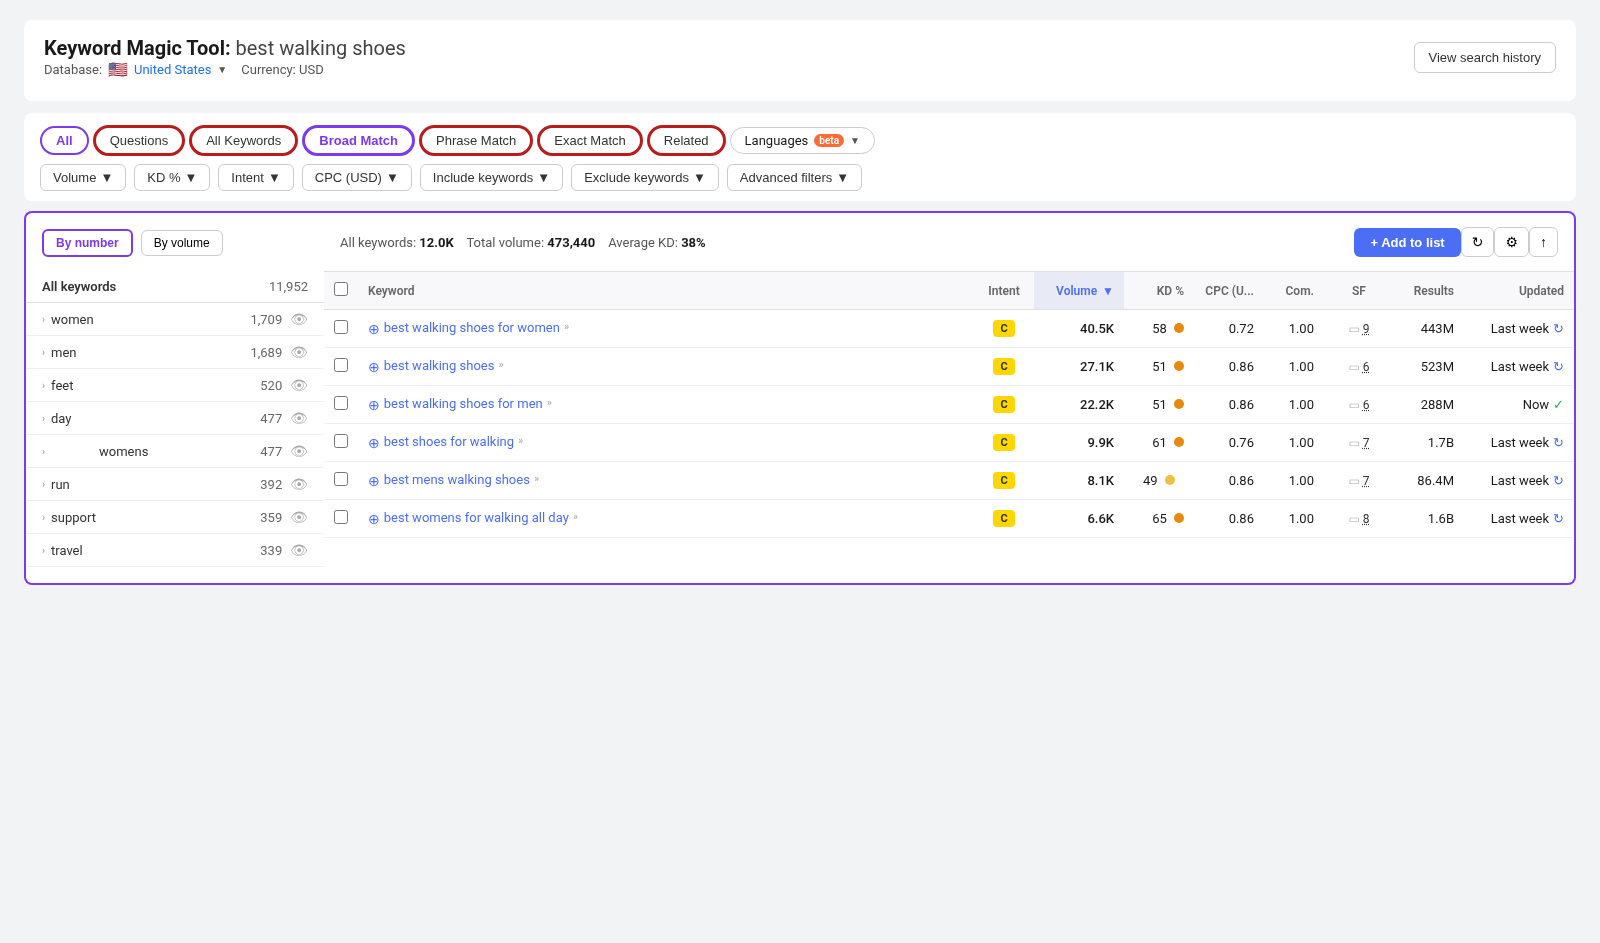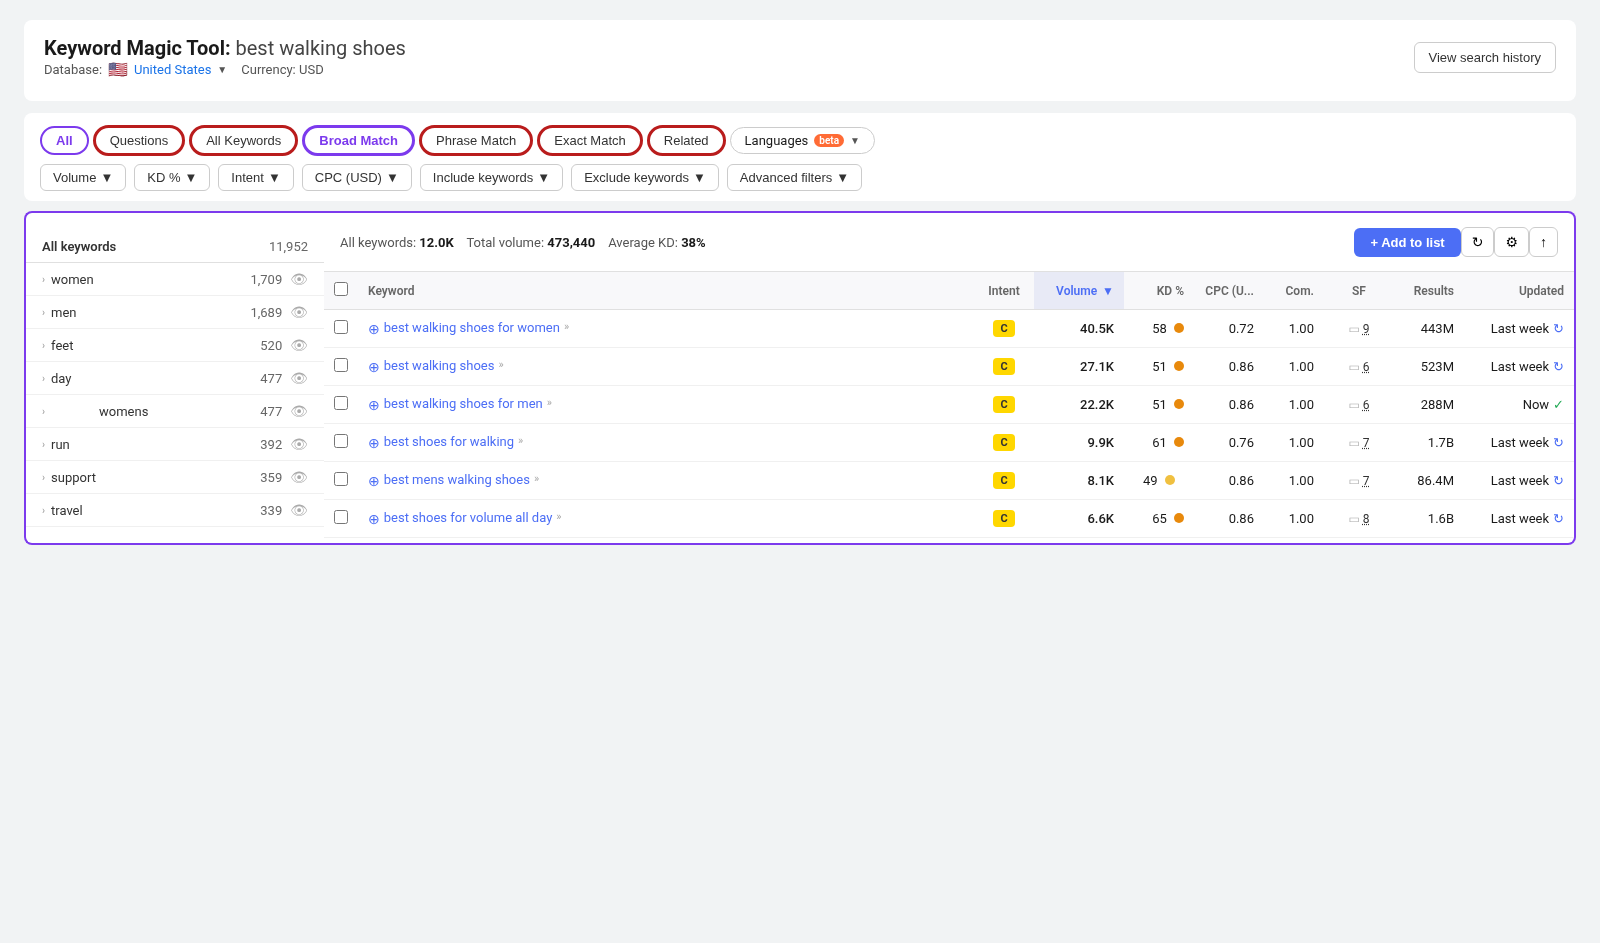--- a/index.html
+++ b/index.html
@@ -140,20 +140,24 @@
       <button class="filter-btn">
         <span>Advanced filters</span>
         <span>▼</span>
       </button>
     </div>
   </div>
 
   <div class="main-content">
 
     <div class="sidebar">
+      <div class="sidebar-header">
+        <button class="sort-btn active">By number</button>
+        <button class="sort-btn">By volume</button>
+      </div>
       <div class="all-keywords-row">
         <span class="all-kw-label">All keywords</span>
         <span class="all-kw-count">11,952</span>
       </div>
       <div class="sidebar-list">
         <div class="sidebar-row">
           <div class="sidebar-row-left">
             <span class="chevron">›</span>
             <span class="sidebar-label" style="cursor:pointer;">women</span>
           </div>
@@ -436,21 +440,21 @@
                 <span class="refresh-icon">↻</span>
               </div>
             </td>
           </tr>
 
           <tr>
             <td class="col-check"><input type="checkbox" class="checkbox" style=""></td>
             <td class="col-kw">
               <a href="#" class="keyword-link">
                 <span class="add-icon">⊕</span>
-                <span>best shoes for volume all day</span>
+                <span>best womens for walking all day</span>
                 <span class="arrows">»</span>
               </a>
             </td>
             <td class="col-intent" style="text-align:center;"><span class="intent-badge">C</span></td>
             <td class="col-volume" style="text-align:right;font-weight:500;">6.6K</td>
             <td class="col-kd" style="text-align:right;">
               <span>65</span>
               <span class="dot dot-orange" style="margin-left:4px;"></span>
             </td>
             <td class="col-cpc" style="text-align:right;">0.86</td>

